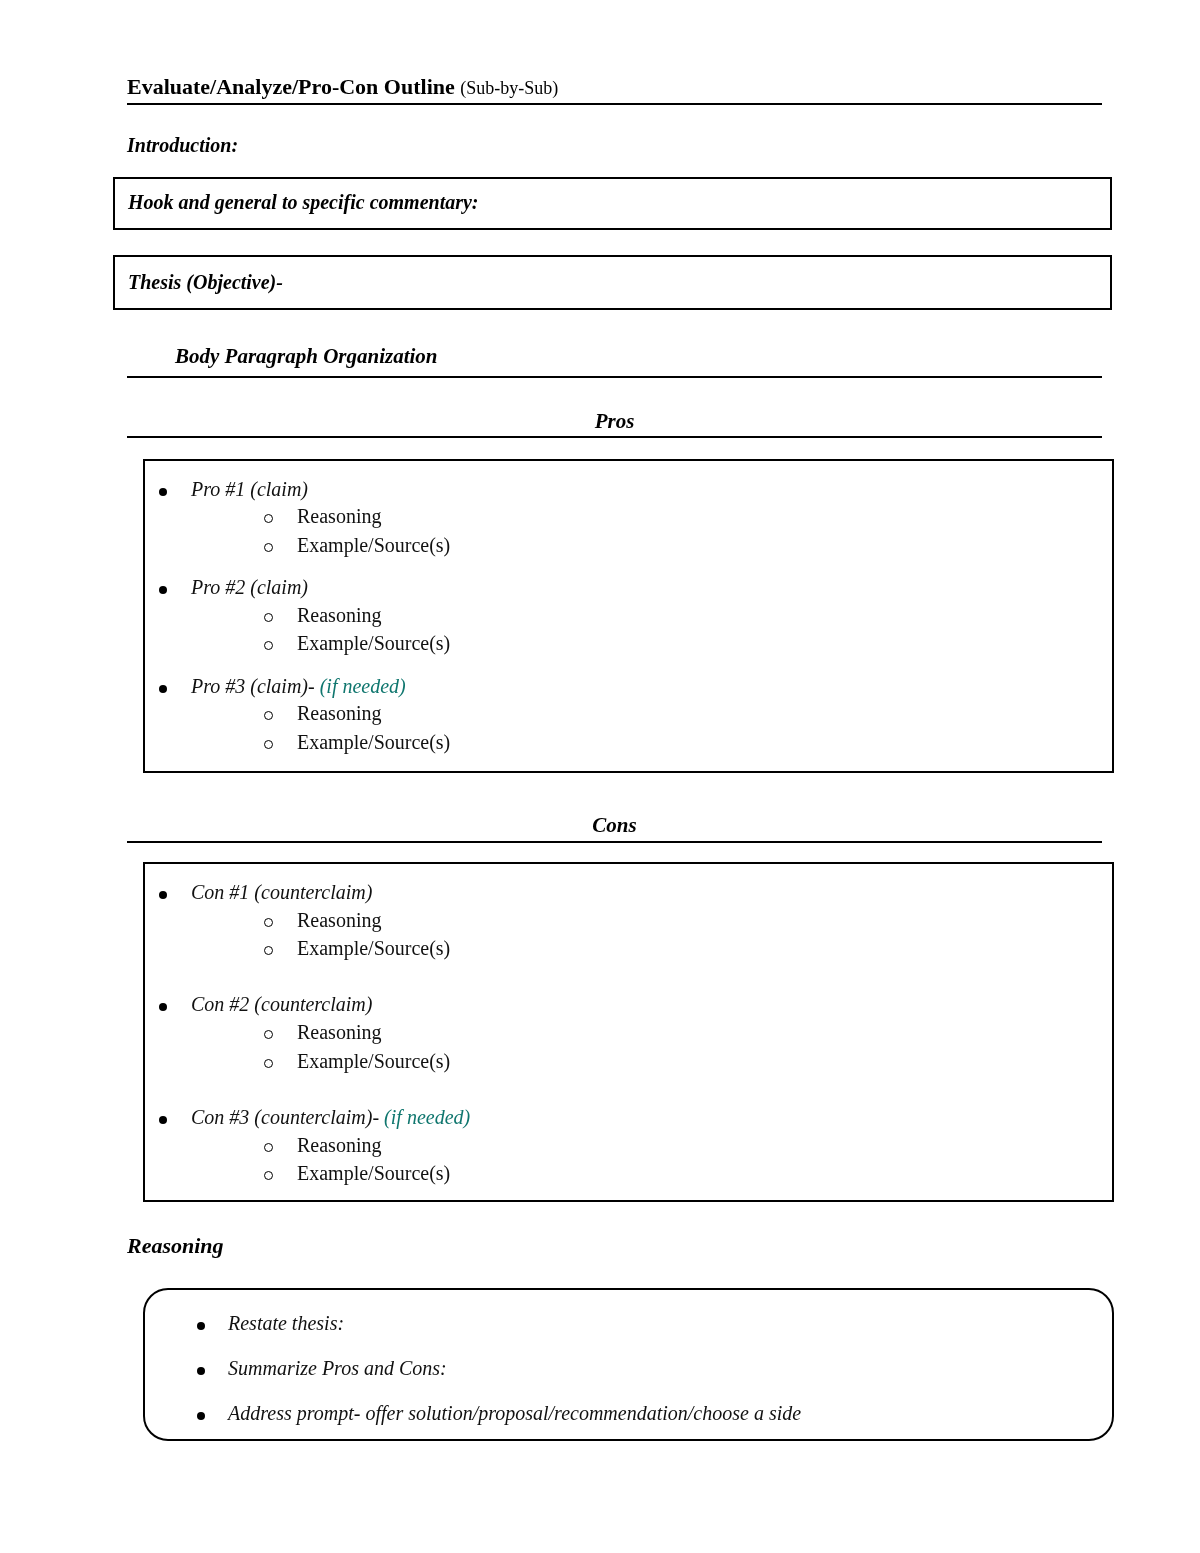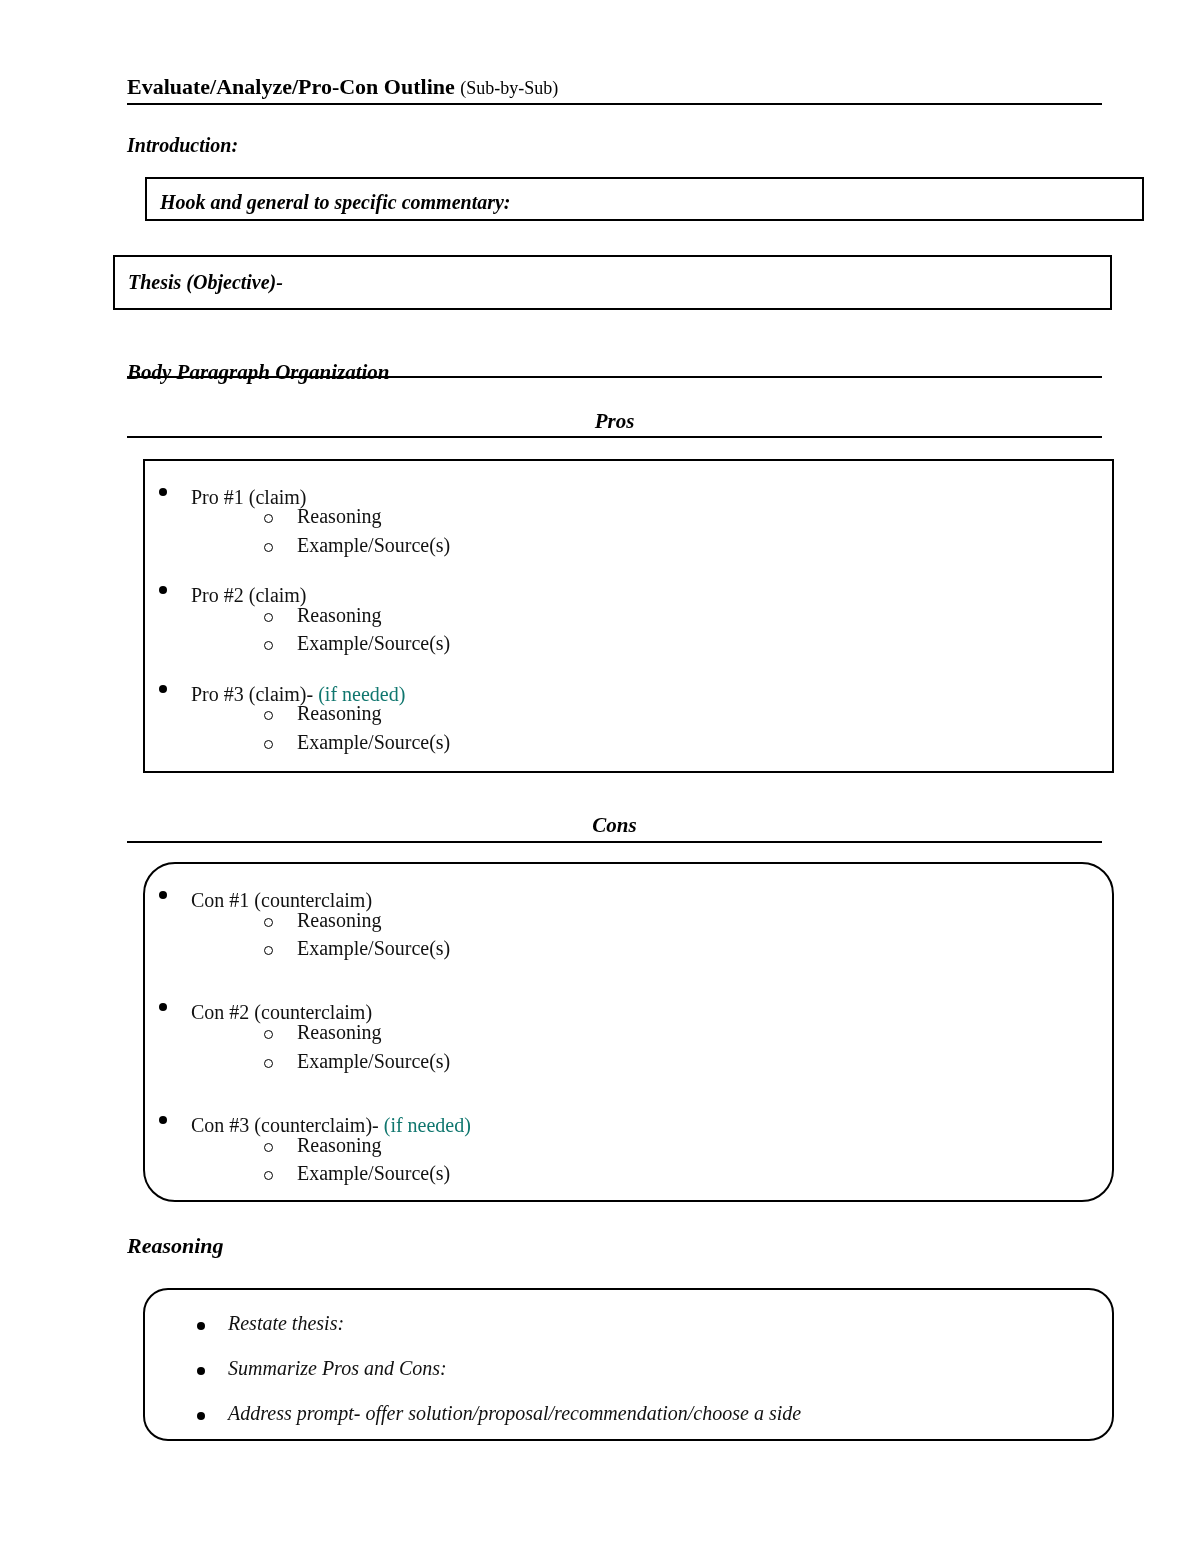--- a/index.html
+++ b/index.html
@@ -10,48 +10,48 @@
   .box { position: absolute; border: 2px solid #000; box-sizing: border-box; background: #fff; }
   .title { left: 127px; top: 74px; font-size: 22px; font-weight: bold; white-space: nowrap; }
   .title .sub { font-size: 18px; font-weight: normal; }
   .intro { left: 127px; top: 134px; font-size: 20px; font-weight: bold; font-style: italic; }
   .boxlabel { position: absolute; left: 13px; font-size: 20px; font-weight: bold; font-style: italic; white-space: nowrap; }
   .sect { left: 127px; font-size: 21px; font-weight: bold; font-style: italic; white-space: nowrap; }
   .center-head { position: absolute; left: 127px; width: 975px; text-align: center;
                  font-size: 21px; font-weight: bold; font-style: italic; }
   .item { position: absolute; left: 0; white-space: nowrap; font-size: 20px; }
   .bullet { position: absolute; left: 14px; width: 8px; height: 8px; border-radius: 50%; background: #000; }
-  .claim { position: absolute; left: 46px; color: #111; margin-top: 8px; }
+  .claim { position: absolute; left: 46px; font-style: italic; color: #111; }
   .needed { color: #0f766e; }
   .subitem { position: absolute; left: 0; white-space: nowrap; font-size: 20px; }
   .circ { position: absolute; left: 119px; width: 7px; height: 7px; border: 1.4px solid #000; border-radius: 50%; }
   .subtext { position: absolute; left: 152px; color: #111; }
   .cbullet { position: absolute; left: 52px; width: 8px; height: 8px; border-radius: 50%; background: #000; }
   .ctext { position: absolute; left: 83px; font-style: italic; font-size: 20px; white-space: nowrap; color: #111; }
 </style>
 </head>
 <body>
 
 <div class="abs title">
   <span>Evaluate/Analyze/Pro-Con Outline</span>
   <span class="sub">(Sub-by-Sub)</span>
 </div>
 <div class="rule" style="top:103px;"></div>
 
 <div class="abs intro">Introduction:</div>
 
-<div class="box" style="left:113px; top:177px; width:999px; height:44px;margin-left:32px;">
+<div class="box" style="left:113px; top:177px; width:999px; height:53px;">
   <div class="boxlabel" style="top:12px;">Hook and general to specific commentary:</div>
 </div>
 
 <div class="box" style="left:113px; top:255px; width:999px; height:55px;text-align:center;">
   <div class="boxlabel" style="top:14px;">Thesis (Objective)-</div>
 </div>
 
-<div class="abs sect" style="top:360px;">Body Paragraph Organization</div>
+<div class="abs sect" style="top:344px;margin-left:48px;">Body Paragraph Organization</div>
 <div class="rule" style="top:376px;"></div>
 
 <div class="center-head" style="top:409px;">Pros</div>
 <div class="rule" style="top:436px;"></div>
 
 <div class="box" style="left:143px; top:459px; width:971px; height:314px;">
   <div>
     <div class="item" style="top:17px;">
         <span class="bullet" style="top:10px;"></span>
         <span class="claim">Pro #1 (claim)</span>
@@ -91,21 +91,21 @@
     <div class="subitem" style="top:270px;">
         <span class="circ" style="top:9px;"></span>
         <span class="subtext">Example/Source(s)</span>
       </div>
   </div>
 </div>
 
 <div class="center-head" style="top:813px;font-style:italic;">Cons</div>
 <div class="rule" style="top:841px;"></div>
 
-<div class="box" style="left:143px; top:862px; width:971px; height:340px;border-radius:32px;">
+<div class="box" style="left:143px; top:862px; width:971px; height:340px;">
   <div>
     <div class="item" style="top:17px;">
         <span class="bullet" style="top:10px;"></span>
         <span class="claim">Con #1 (counterclaim)</span>
       </div>
     <div class="subitem" style="top:45px;">
         <span class="circ" style="top:9px;"></span>
         <span class="subtext">Reasoning</span>
       </div>
     <div class="subitem" style="top:73px;">

